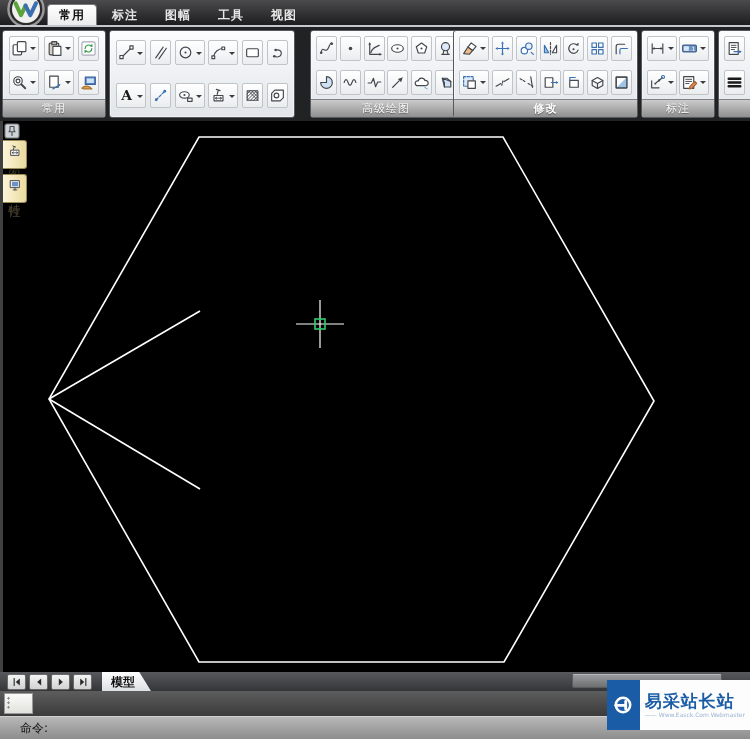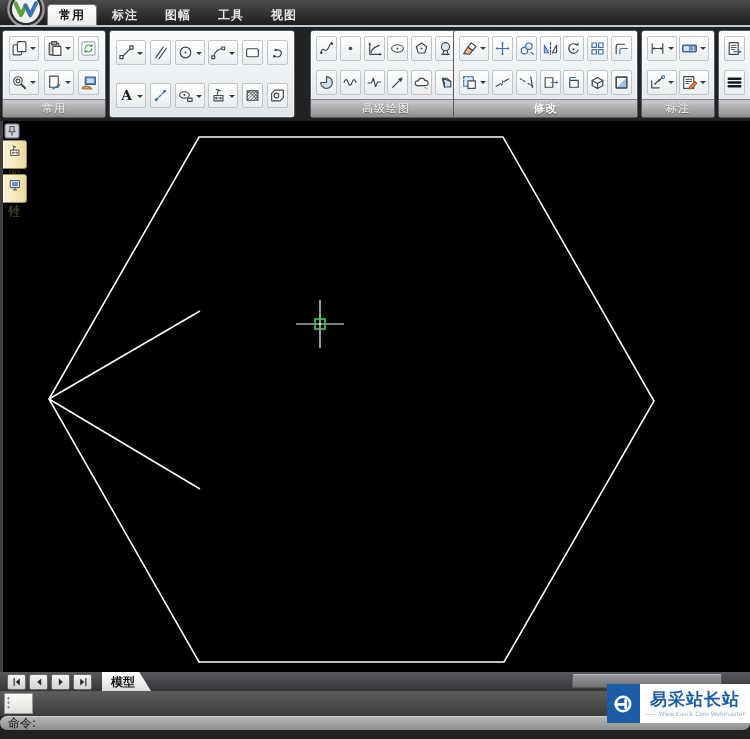--- a/index.html
+++ b/index.html
@@ -72,28 +72,28 @@
   #hthumb{position:absolute;left:572px;top:2px;width:150px;height:14px;
           background:linear-gradient(#9a9c9e,#6d6f71);border:1px solid #5a5c5e;
           border-top-color:#b6b8b8;border-radius:2px;box-sizing:border-box;}
   #cmdhist{position:absolute;left:0;top:691px;width:750px;height:25px;
            background:linear-gradient(#5d5d5d,#3b3b3b);}
   #cmdgrip{position:absolute;left:4px;top:2px;width:29px;height:21px;
            background:linear-gradient(#fbfbf9,#e1e1dd);border:1px solid #9a9a9a;box-sizing:border-box;}
   #cmdgrip .dots{width:3px;height:14px;margin:2px 0 0 2px;
            background-image:radial-gradient(circle,#8a8a8a 1px,transparent 1.3px);
            background-size:3px 4.5px;background-repeat:repeat-y;}
-  #cmdprompt{position:absolute;left:0;top:716px;width:750px;height:14px;
+  #cmdprompt{position:absolute;left:0;top:716px;width:750px;height:23px;
            background:linear-gradient(#b7b7b7,#8d8d8d);border-top:1px solid #cfcfcf;
-           box-sizing:border-box;display:flex;align-items:center;padding-left:8px;
-           color:#141414;font-size:12px;border-radius:9px;}
+           box-sizing:border-box;display:flex;align-items:center;padding-left:20px;
+           color:#141414;font-size:12px;}
 
   
-  #watermark{position:absolute;right:0;bottom:16px;height:39px;background:#fdfdfd;
-             display:flex;align-items:stretch;text-align:center;}
+  #watermark{position:absolute;right:0;bottom:9px;height:50px;background:#fdfdfd;
+             display:flex;align-items:stretch;}
   .wm-logo{width:33px;flex:none;background:#1a5da6;display:flex;align-items:center;justify-content:center;}
   .wm-logo svg{width:24px;height:24px;}
   .wm-text{display:flex;flex-direction:column;justify-content:center;padding:1px 5px 1px 5px;}
   .wm-title{color:#1a5da6;font-size:17px;font-weight:bold;letter-spacing:1px;line-height:1.15;white-space:nowrap;}
   .wm-sub{color:#9ab4d0;font-size:6px;line-height:1.2;white-space:nowrap;}
 </style>
 </head>
 <body>
 
 <div id="app">

